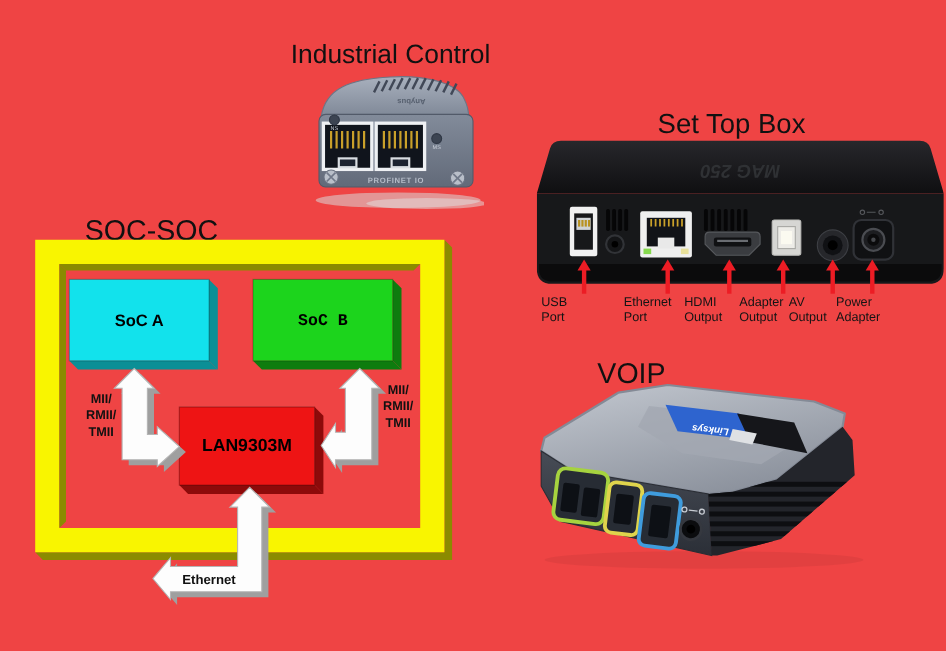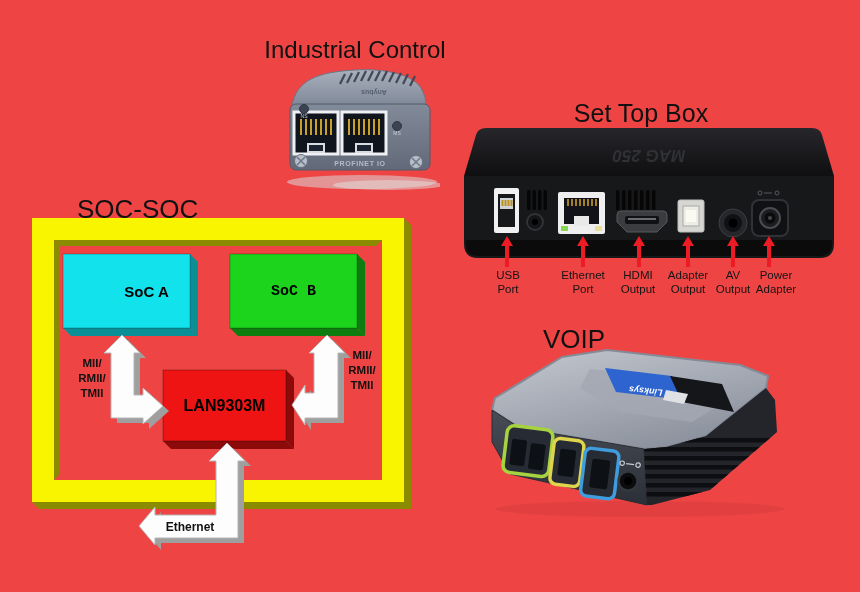--- a/index.html
+++ b/index.html
@@ -1,28 +1,28 @@
 <!DOCTYPE html>
 <html><head>
 <meta charset="utf-8">
 <style>
   html,body{margin:0;padding:0;}
   body{background:#f6f6f6;font-family:"Liberation Sans",sans-serif;}
   .stage{position:relative;width:860px;height:592px;background:#ef4444;overflow:hidden;}
   .abs{position:absolute;}
   .sec-title{color:#111;font-weight:400;}
   
-  #stb{left:456px;top:96px;width:380px;height:215px;}
+  #stb{left:480px;top:96px;width:380px;height:215px;}
   #stb .sec-title{left:0;top:3px;width:370px;text-align:center;font-size:25px;}
   .ptr{position:absolute;top:140px;width:12px;height:31px;}
   .ptr .head{position:absolute;top:0;left:0;width:0;height:0;
     border-left:6px solid transparent;border-right:6px solid transparent;
     border-bottom:10px solid #ed1c24;}
   .ptr .shaft{position:absolute;top:8px;left:4px;width:4px;height:23px;background:#ed1c24;}
-  .plabel{position:absolute;top:173px;width:80px;text-align:center;
+  .plabel{position:absolute;top:173px;width:80px;text-align:left;
     font-size:11.5px;line-height:13.5px;color:#141414;}
   .plabel span{display:block;}
   
   #soc{left:30px;top:190px;width:430px;height:375px;}
   #soc .sec-title{left:47px;top:4px;font-size:26px;}
   .blk-label{position:absolute;display:flex;align-items:center;justify-content:center;
     font-weight:700;color:#000;}
   .bus-label{position:absolute;width:64px;text-align:center;font-weight:700;
     font-size:11.5px;line-height:15px;color:#111;}
   .bus-label span{display:block;}
@@ -293,21 +293,21 @@
       <g>
         <polygon points="297,145 315,163 308,163 308,228 275,228 275,235 262,215 275,195 275,203 284,203 284,163 279,163" transform="translate(6,5)" fill="#9f9f9f"></polygon>
         <polygon points="297,145 315,163 308,163 308,228 275,228 275,235 262,215 275,195 275,203 284,203 284,163 279,163" fill="#fdfdfd" stroke="#b5b5b5"></polygon>
       </g>
       <g>
         <polygon points="197,253 215,271 208,271 208,348 125,348 125,355 109,336 125,317 125,325 186,325 186,271 179,271" transform="translate(6,5)" fill="#9f9f9f"></polygon>
         <polygon points="197,253 215,271 208,271 208,348 125,348 125,355 109,336 125,317 125,325 186,325 186,271 179,271" fill="#fdfdfd" stroke="#b5b5b5"></polygon>
       </g>
     </svg>
 
-    <div class="blk-label" style="left:33px;top:64px;width:127px;height:74px;font-size:15px;margin-left:20px;">SoC A</div>
+    <div class="blk-label" style="left:33px;top:64px;width:127px;height:74px;font-size:15px;">SoC A</div>
     <div class="blk-label" style="left:200px;top:64px;width:127px;height:74px;font-size:15px;font-family:Liberation Mono, monospace;">SoC B</div>
     <div class="blk-label" style="left:133px;top:180px;width:123px;height:71px;font-size:16px;border-radius:22px;">LAN9303M</div>
 
     <div class="bus-label" style="left:30px;top:166px;">
       <span>MII/</span>
       <span>RMII/</span>
       <span>TMII</span>
     </div>
     <div class="bus-label" style="left:300px;top:158px;">
       <span>MII/</span>

